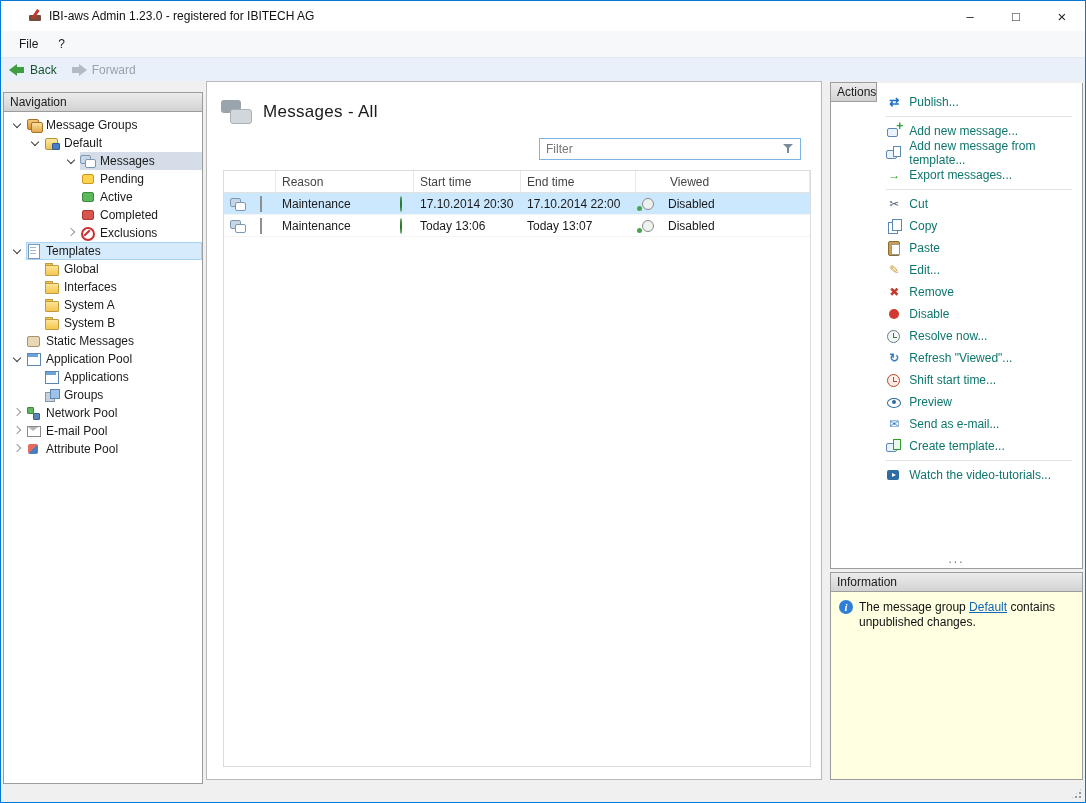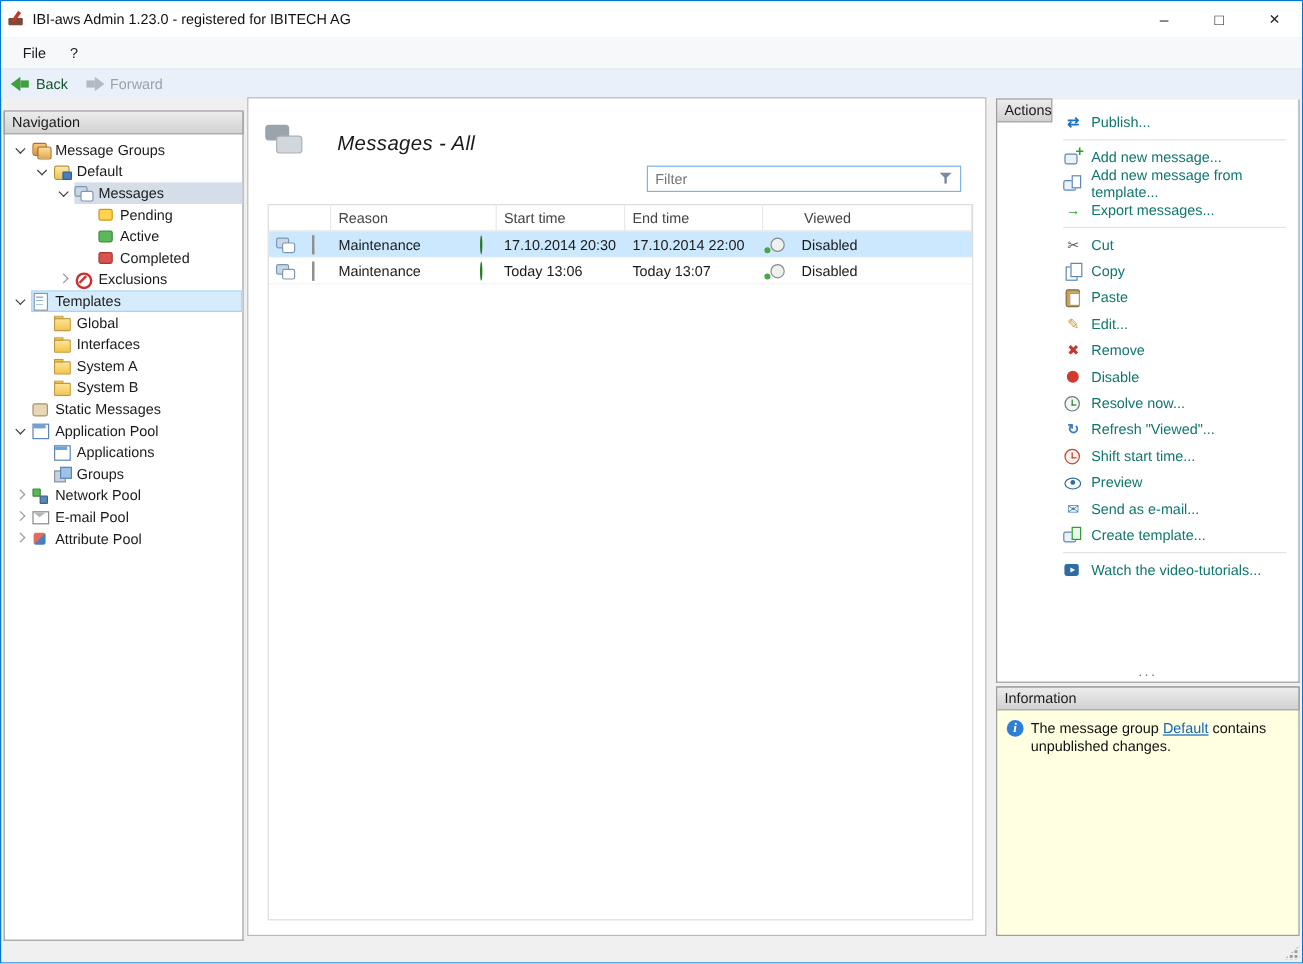--- a/index.html
+++ b/index.html
@@ -2,21 +2,21 @@
 <html><head>
 <meta charset="utf-8">
 <style>
   * { box-sizing: border-box; margin: 0; padding: 0; }
   html,body { width:1086px; height:803px; }
   body { font-family: "Liberation Sans", sans-serif; font-size:12px; color:#1a1a1a; background:#fff; }
 
   .window { position:relative; width:1086px; height:803px; border:1px solid #0079d8; background:#f0f0f0; overflow:hidden; }
 
   
-  .titlebar { height:30px; background:#fff; display:flex; align-items:center; padding-left:4px; }
+  .titlebar { height:30px; background:#fff; display:flex; align-items:center; padding-left:26px; }
   .app-icon { width:16px; height:16px; position:relative; margin-right:6px; flex:0 0 16px; }
   .app-icon::before { content:""; position:absolute; left:2px; top:7px; width:12px; height:6px; background:#7a4a3a; border-radius:1px; }
   .app-icon::after { content:""; position:absolute; left:7px; top:1px; width:3px; height:10px; background:#c0392b; transform:rotate(35deg); }
   .title-text { font-size:12px; color:#111; }
   .win-controls { margin-left:auto; display:flex; height:30px; }
   .win-btn { width:46px; height:30px; display:flex; align-items:center; justify-content:center; font-size:13px; color:#222; cursor:pointer; }
   .win-btn.close { font-size:15px; }
 
   
   .menubar { height:26px; background:#f7f8fa; display:flex; align-items:center; padding-left:8px; }
@@ -35,21 +35,21 @@
   .panel-header { height:20px; line-height:19px; padding-left:6px; background:linear-gradient(#ececec,#d2d2d2); border:1px solid #9c9c9c; color:#1a1a1a; }
   .nav-panel { position:absolute; left:2px; top:92px; width:200px; bottom:18px; background:#fff; border:1px solid #9c9c9c; border-top:none; }
   .nav-panel .panel-header { margin:-1px -1px 0 -1px; }
   .center-panel { position:absolute; left:205px; top:80px; width:616px; bottom:22px; background:#fff; border:1px solid #b9b9b9; }
   .right-panel { position:absolute; left:829px; right:2px; top:82px; bottom:22px; display:flex; flex-direction:column; }
 
   
   .tree { padding-top:4px; }
   .titem { display:flex; height:18px; align-items:center; cursor:pointer; white-space:nowrap; }
   .titem .hl { display:flex; flex:1; height:18px; align-items:center; }
-  .lv0 { padding-left:6px; } .lv1 { padding-left:24px; } .lv2 { padding-left:42px; } .lv3 { padding-left:60px;text-align:right; }
+  .lv0 { padding-left:6px; } .lv1 { padding-left:24px; } .lv2 { padding-left:60px; } .lv3 { padding-left:60px;text-align:right; }
   .sel-gray .hl { background:#d4dde8; }
   .sel-blue .hl { background:#d6ebfc; box-shadow:inset 0 0 0 1px #a9d3f3; }
   .chev { width:16px; height:18px; flex:0 0 16px; position:relative; }
   .chev.down::before { content:""; position:absolute; left:4px; top:5px; width:5px; height:5px; border-right:1.6px solid #3c3c3c; border-bottom:1.6px solid #3c3c3c; transform:rotate(45deg); }
   .chev.right::before { content:""; position:absolute; left:4px; top:5px; width:5px; height:5px; border-right:1.6px solid #9a9a9a; border-bottom:1.6px solid #9a9a9a; transform:rotate(-45deg); }
   .tlabel { padding:0 4px; }
 
   .ti { width:16px; height:14px; position:relative; flex:0 0 16px; }
   .ti::before, .ti::after { content:""; position:absolute; }
   .ic-msggroups::before { left:1px; top:1px; width:10px; height:9px; background:linear-gradient(#f6c878,#d89432); border:1px solid #a8712a; border-radius:2px; }
@@ -72,21 +72,21 @@
   .ic-apppool::after, .ic-applications::after { left:2px; top:2px; width:10px; height:3px; background:#6ea3d8; }
   .ic-groups::before { left:1px; top:4px; width:8px; height:8px; background:#c9d2da; border:1px solid #8a97a5; }
   .ic-groups::after { left:6px; top:1px; width:8px; height:8px; background:#9fc3e8; border:1px solid #5b87b5; }
   .ic-network::before { left:1px; top:1px; width:5px; height:5px; background:#5cb85c; border:1px solid #3c8a3c; border-radius:1px; }
   .ic-network::after { left:7px; top:7px; width:5px; height:5px; background:#5b87b5; border:1px solid #38618c; border-radius:1px; }
   .ic-email::before { left:1px; top:2px; width:12px; height:9px; background:#fff; border:1px solid #8a8a8a; }
   .ic-email::after { left:2px; top:3px; width:0; height:0; border-left:5px solid transparent; border-right:5px solid transparent; border-top:4px solid #b5b5b5; }
   .ic-attrpool::before { left:2px; top:2px; width:10px; height:10px; background:linear-gradient(135deg,#e86a5a 45%,#4a7ec2 55%); border-radius:2px; }
 
   
-  .msg-title-row { display:flex; align-items:flex-end; gap:26px; padding:12px 0 4px 14px; height:52px;font-style:italic; }
+  .msg-title-row { display:flex; align-items:center; gap:8px; padding:12px 0 4px 14px; height:52px; }
   .big-bubbles { width:34px; height:28px; position:relative; }
   .big-bubbles::before { content:""; position:absolute; left:0; top:2px; width:20px; height:13px; background:#9aa4ad; border-radius:3px; }
   .big-bubbles::after { content:""; position:absolute; left:9px; top:11px; width:20px; height:13px; background:#d2d7db; border:1px solid #aab2b9; border-radius:3px; }
   .msg-title { font-size:17px; color:#1a1a1a; letter-spacing:.3px; }
 
   .filter-row { position:relative; height:34px; }
   .filter-box { position:absolute; right:20px; top:4px; width:262px; height:22px; }
   .filter-input { width:100%; height:22px; border:1px solid #7eb4e2; padding:2px 24px 2px 6px; font-family:"Liberation Sans",sans-serif; font-size:12px; color:#333; outline:none; }
   .funnel { position:absolute; right:6px; top:5px; width:12px; height:12px; }
   .funnel::before { content:""; position:absolute; left:0; top:1px; border-left:5px solid transparent; border-right:5px solid transparent; border-top:5px solid #7a8a9a; }

